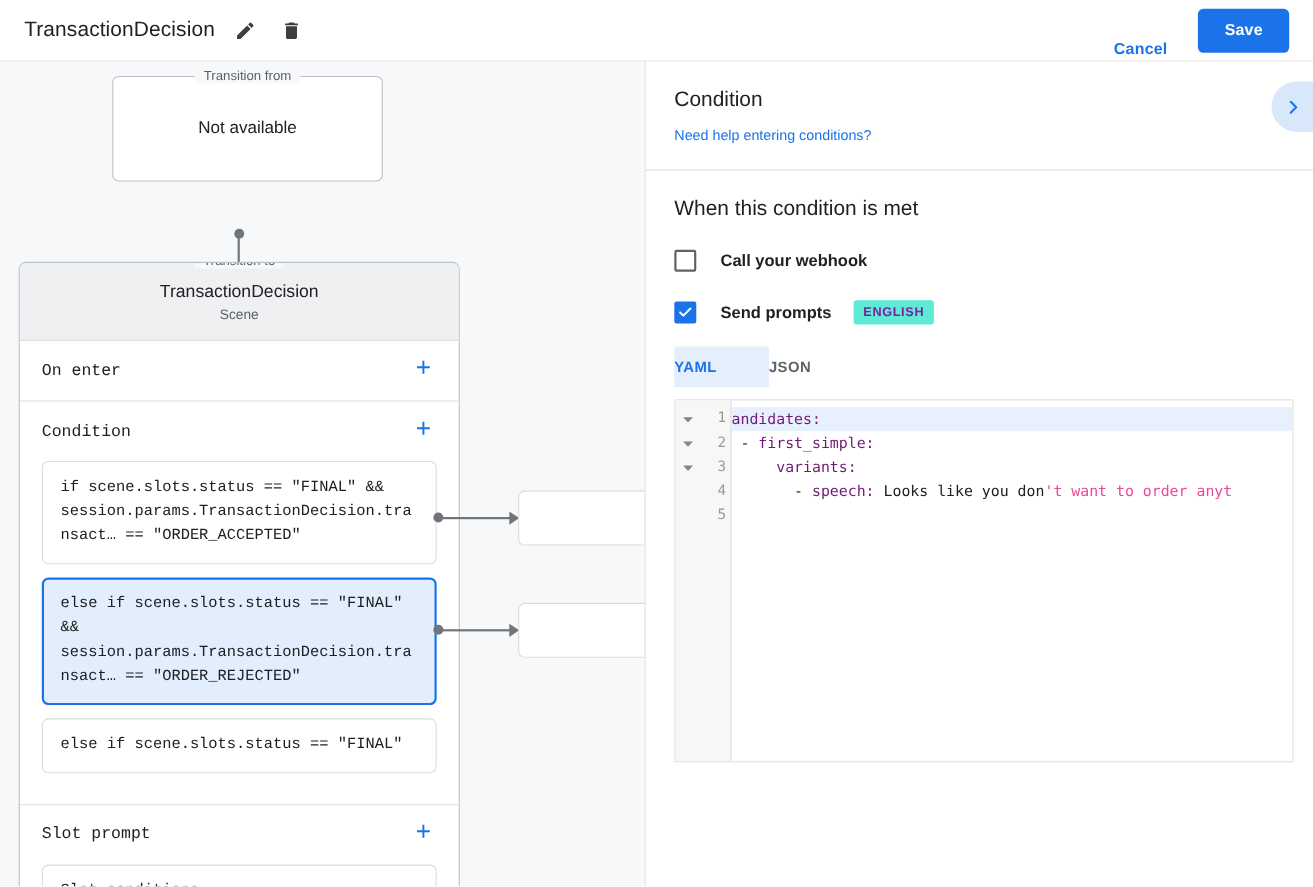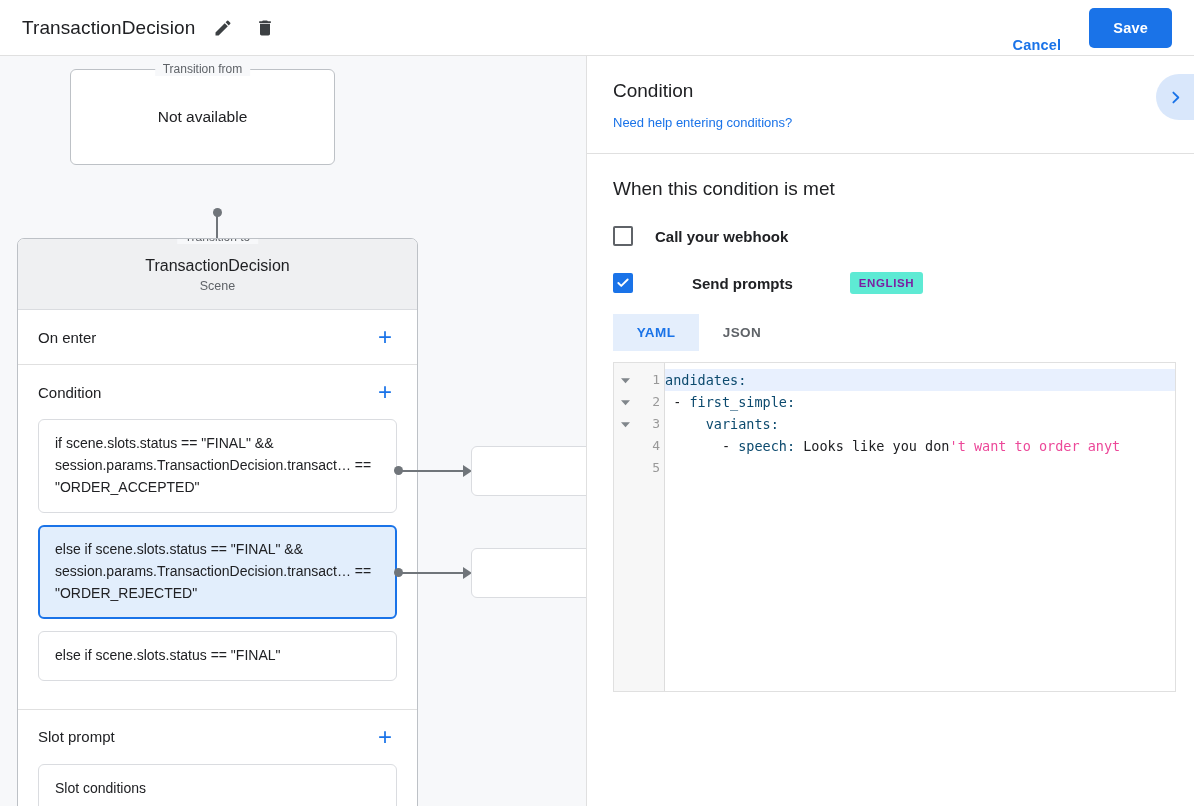--- a/index.html
+++ b/index.html
@@ -41,21 +41,21 @@
     cursor: pointer; font-family: inherit;
   }
 
   
   .canvas {
     position: absolute; left: 0; top: 56px; width: 586px; height: 750px;
     background: #f7f8fa; overflow: hidden;
   }
   
   .node-from {
-    position: absolute; left: 70px; top: 13px; width: 265px; height: 96px;
+    position: absolute; left: 102px; top: 13px; width: 246px; height: 96px;
     background: #fff; border: 1px solid #bdc1c6; border-radius: 6px;
     display: flex; align-items: center; justify-content: center;
   }
   .node-from-legend {
     position: absolute; left: 50%; top: -8px; transform: translateX(-50%);
     background: #f7f8fa; padding: 0 8px; font-size: 12px; color: #5f6368;
     white-space: nowrap;
   }
   .node-from-text { font-size: 15.5px; color: #202124; }
 
@@ -82,21 +82,21 @@
     text-align: center; border-bottom: 1px solid #dadce0;
   }
   .scene-legend {
     position: absolute; left: 50%; top: -9px; transform: translateX(-50%);
     background: #f7f8fa; padding: 0 8px; font-size: 12px; color: #5f6368;
     white-space: nowrap;
   }
   .scene-title { font-size: 16px; color: #202124; margin-bottom: 4px; }
   .scene-sub { font-size: 12.5px; color: #5f6368; }
 
-  .sec { border-bottom: 1px solid #e0e0e0; padding: 0 20px 28px; }
+  .sec { border-bottom: 1px solid #e0e0e0; padding: 0 20px 28px; font-family: Liberation Mono, monospace; }
   .sec:last-child { border-bottom: none; }
   .sec-head {
     display: flex; align-items: center; justify-content: space-between;
     height: 54px;
   }
   .sec-title { font-size: 15px; color: #202124; }
   .plus-btn {
     color: #1a73e8; font-size: 24px; line-height: 1; font-weight: 300;
     cursor: pointer; width: 24px; height: 24px;
     display: flex; align-items: center; justify-content: center;
@@ -178,21 +178,21 @@
   .desc {
     font-size: 13.5px; color: #3c4043; line-height: 1.55; margin-top: -12px;
     margin-bottom: 22px; max-width: 558px;
   }
   .desc a { color: #1a73e8; text-decoration: none; cursor: pointer; }
 
   
   .tabs { display: flex; }
   .tab {
     font-size: 13.5px; font-weight: 600; letter-spacing: .4px;
-    padding: 11px 0; width: 86px; text-align: center; cursor: pointer;
+    padding: 11px 0; width: 86px; text-align: left; cursor: pointer;
     color: #5f6368;
   }
   .tab.active { background: #e4eefc; color: #1a73e8; }
 
   
   .editor {
     margin-top: 11px; width: 563px; height: 330px;
     border: 1px solid #e0e0e0; border-top: 1px solid #e0e0e0;
     display: flex; background: #fff; overflow: hidden;
   }
@@ -210,21 +210,21 @@
     font-family: "DejaVu Sans Mono", monospace; font-size: 13px; color: #999;
   }
   .num-gutter div { height: 22px; line-height: 22px; }
   .code-area {
     flex: 1; padding-top: 6px;
     font-family: "DejaVu Sans Mono", monospace; font-size: 13.5px;
     white-space: pre; overflow: hidden; position: relative;
   }
   .code-line { height: 22px; line-height: 22px; padding-left: 0px; }
   .code-line.hl { background: #e8f0fe; }
-  .tok-key { color: #0c4a6e; }
+  .tok-key { color: #701a75; }
   .tok-plain { color: #202124; }
   .tok-str { color: #ec4899; }
 </style>
 </head>
 <body>
 
 <div id="app">
 
   <div class="topbar">
     <div class="topbar-title">TransactionDecision</div>
@@ -319,21 +319,21 @@
     </div>
 
     <div class="rp-met">
       <div class="rp-met-title">When this condition is met</div>
 
       <div class="cb-row">
         <div class="cbox"></div>
         <div class="cb-label">Call your webhook</div>
       </div>
 
-      <div class="cb-row" style="margin-bottom:20px;gap:37px;">
+      <div class="cb-row" style="margin-bottom:20px;">
         <div class="cbox checked">
           <svg width="14" height="14" viewBox="0 0 24 24" fill="none" stroke="#fff" stroke-width="3.2" stroke-linecap="round" stroke-linejoin="round">
             <polyline points="20 6 9 17 4 12"></polyline>
           </svg>
         </div>
         <div class="cb-label">Send prompts</div>
         <div class="lang-badge">ENGLISH</div>
       </div>
 
 

